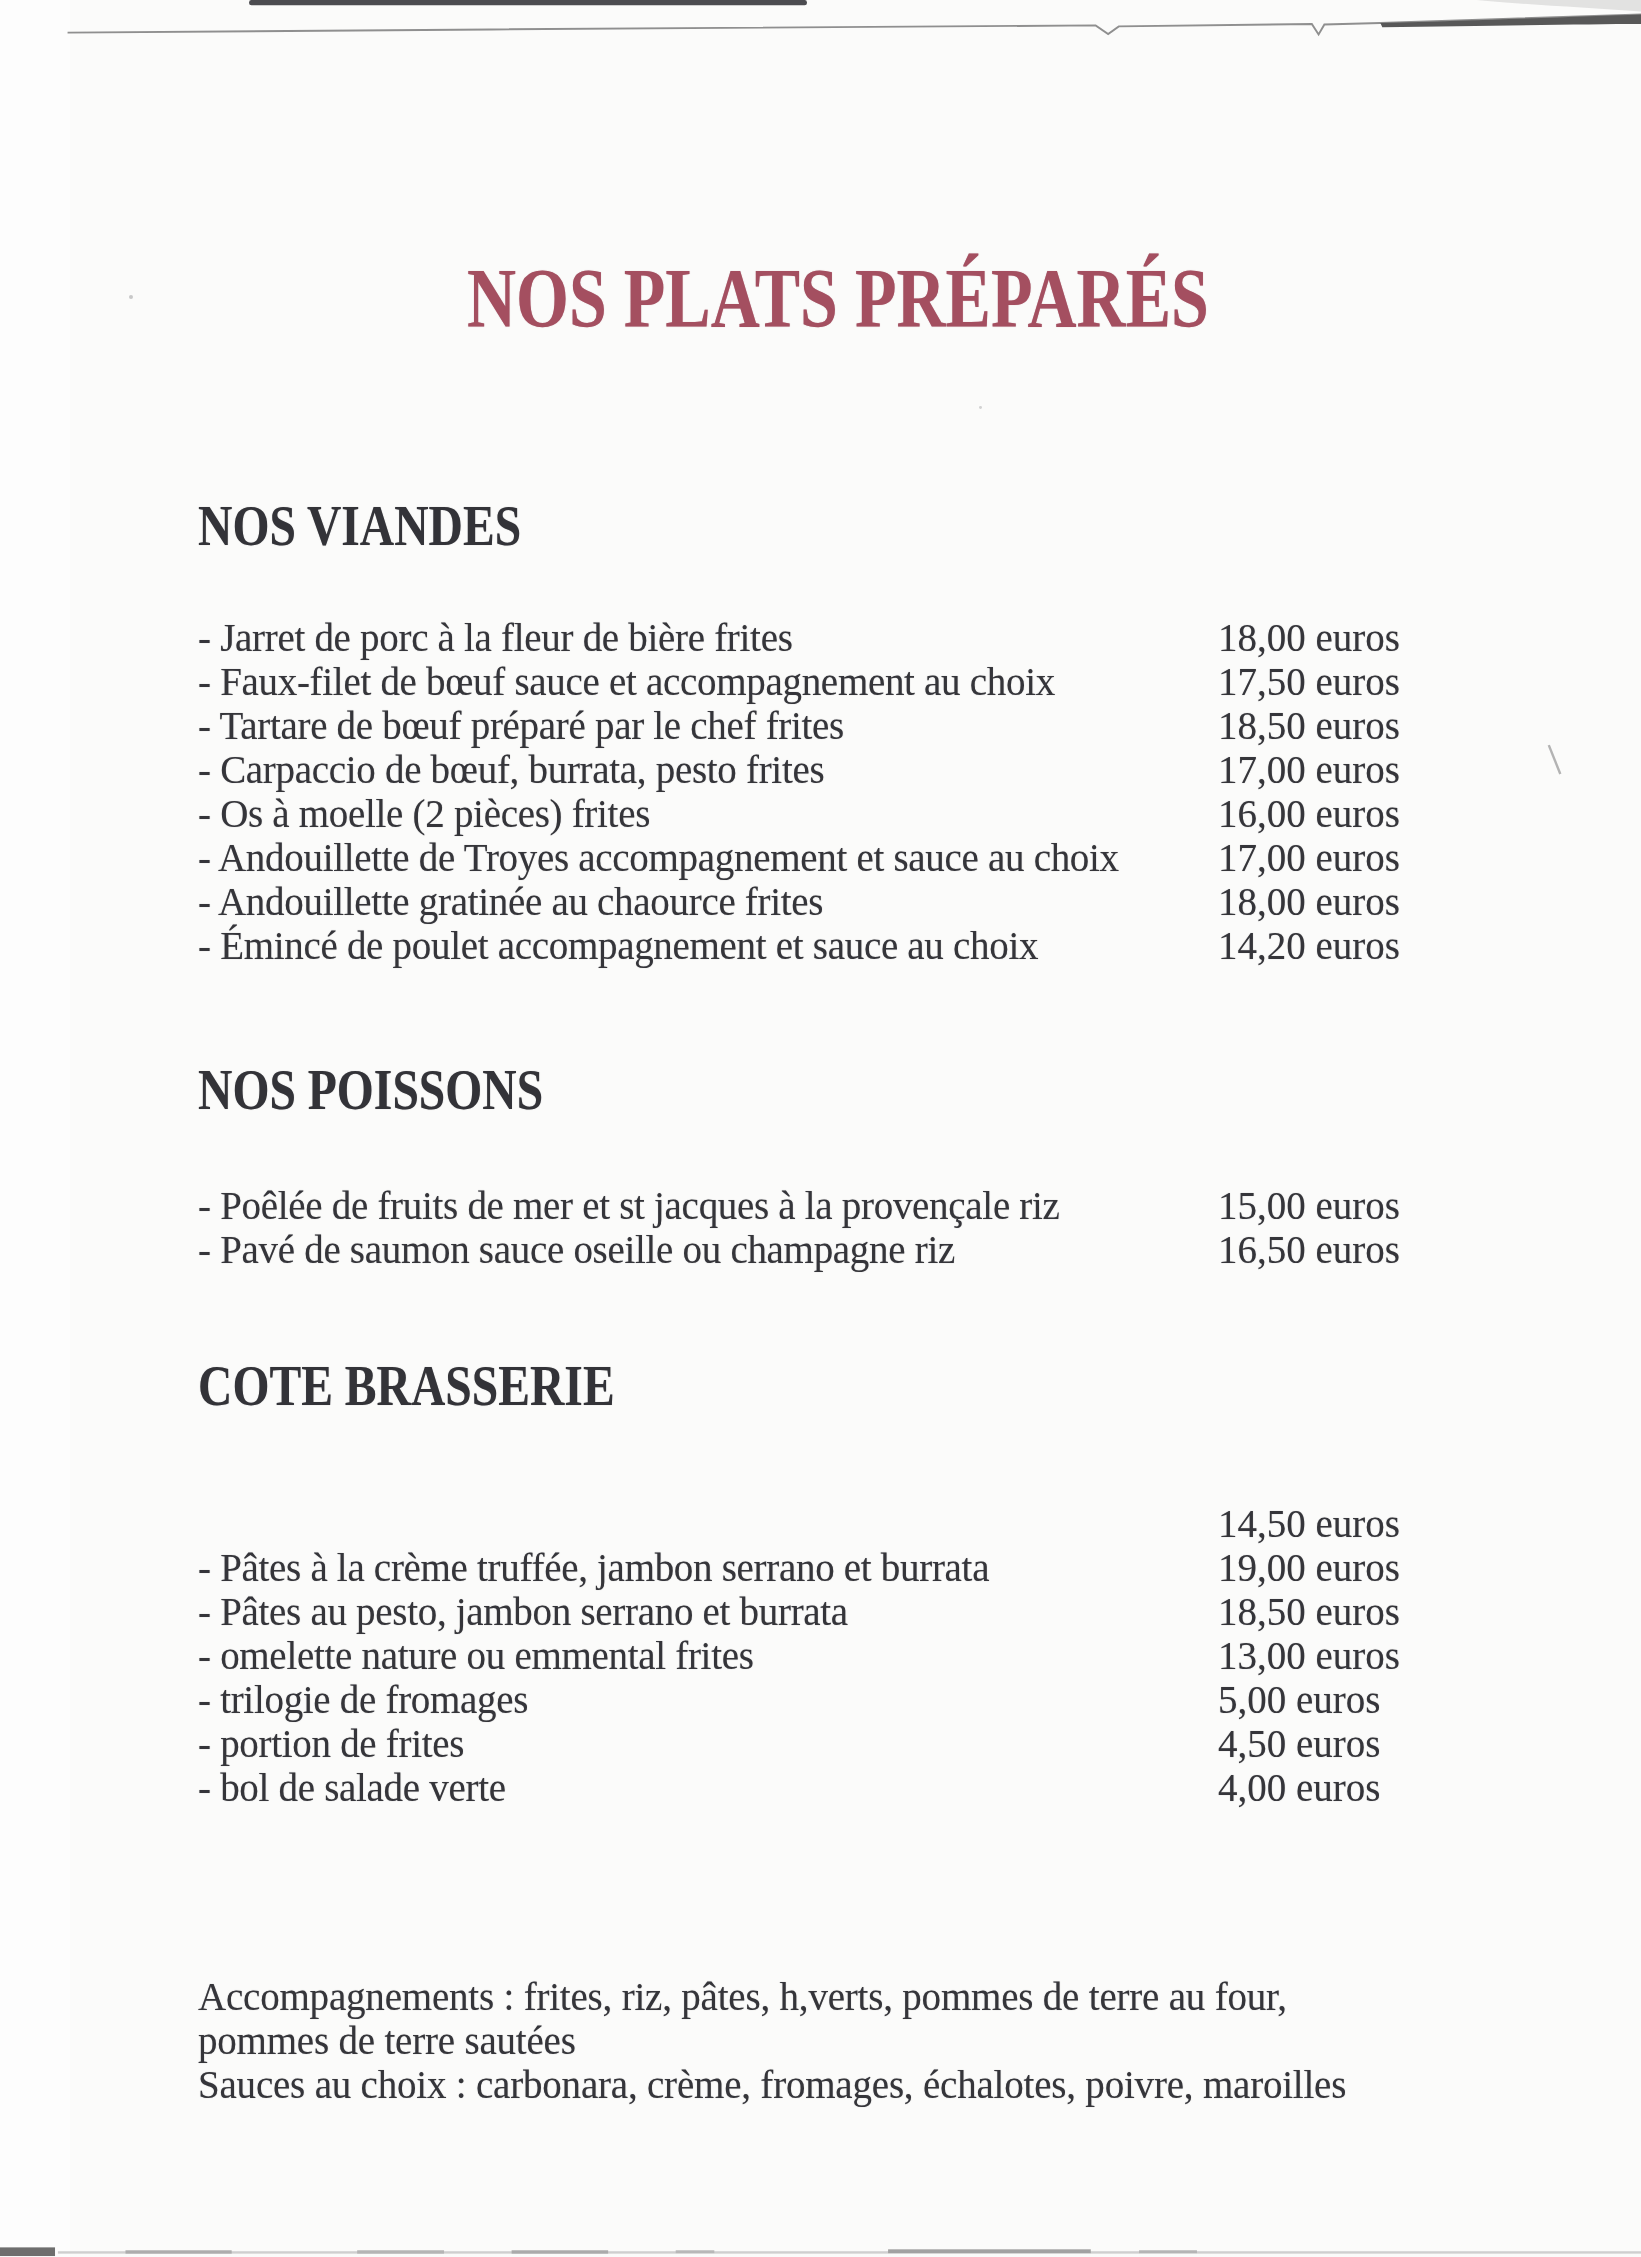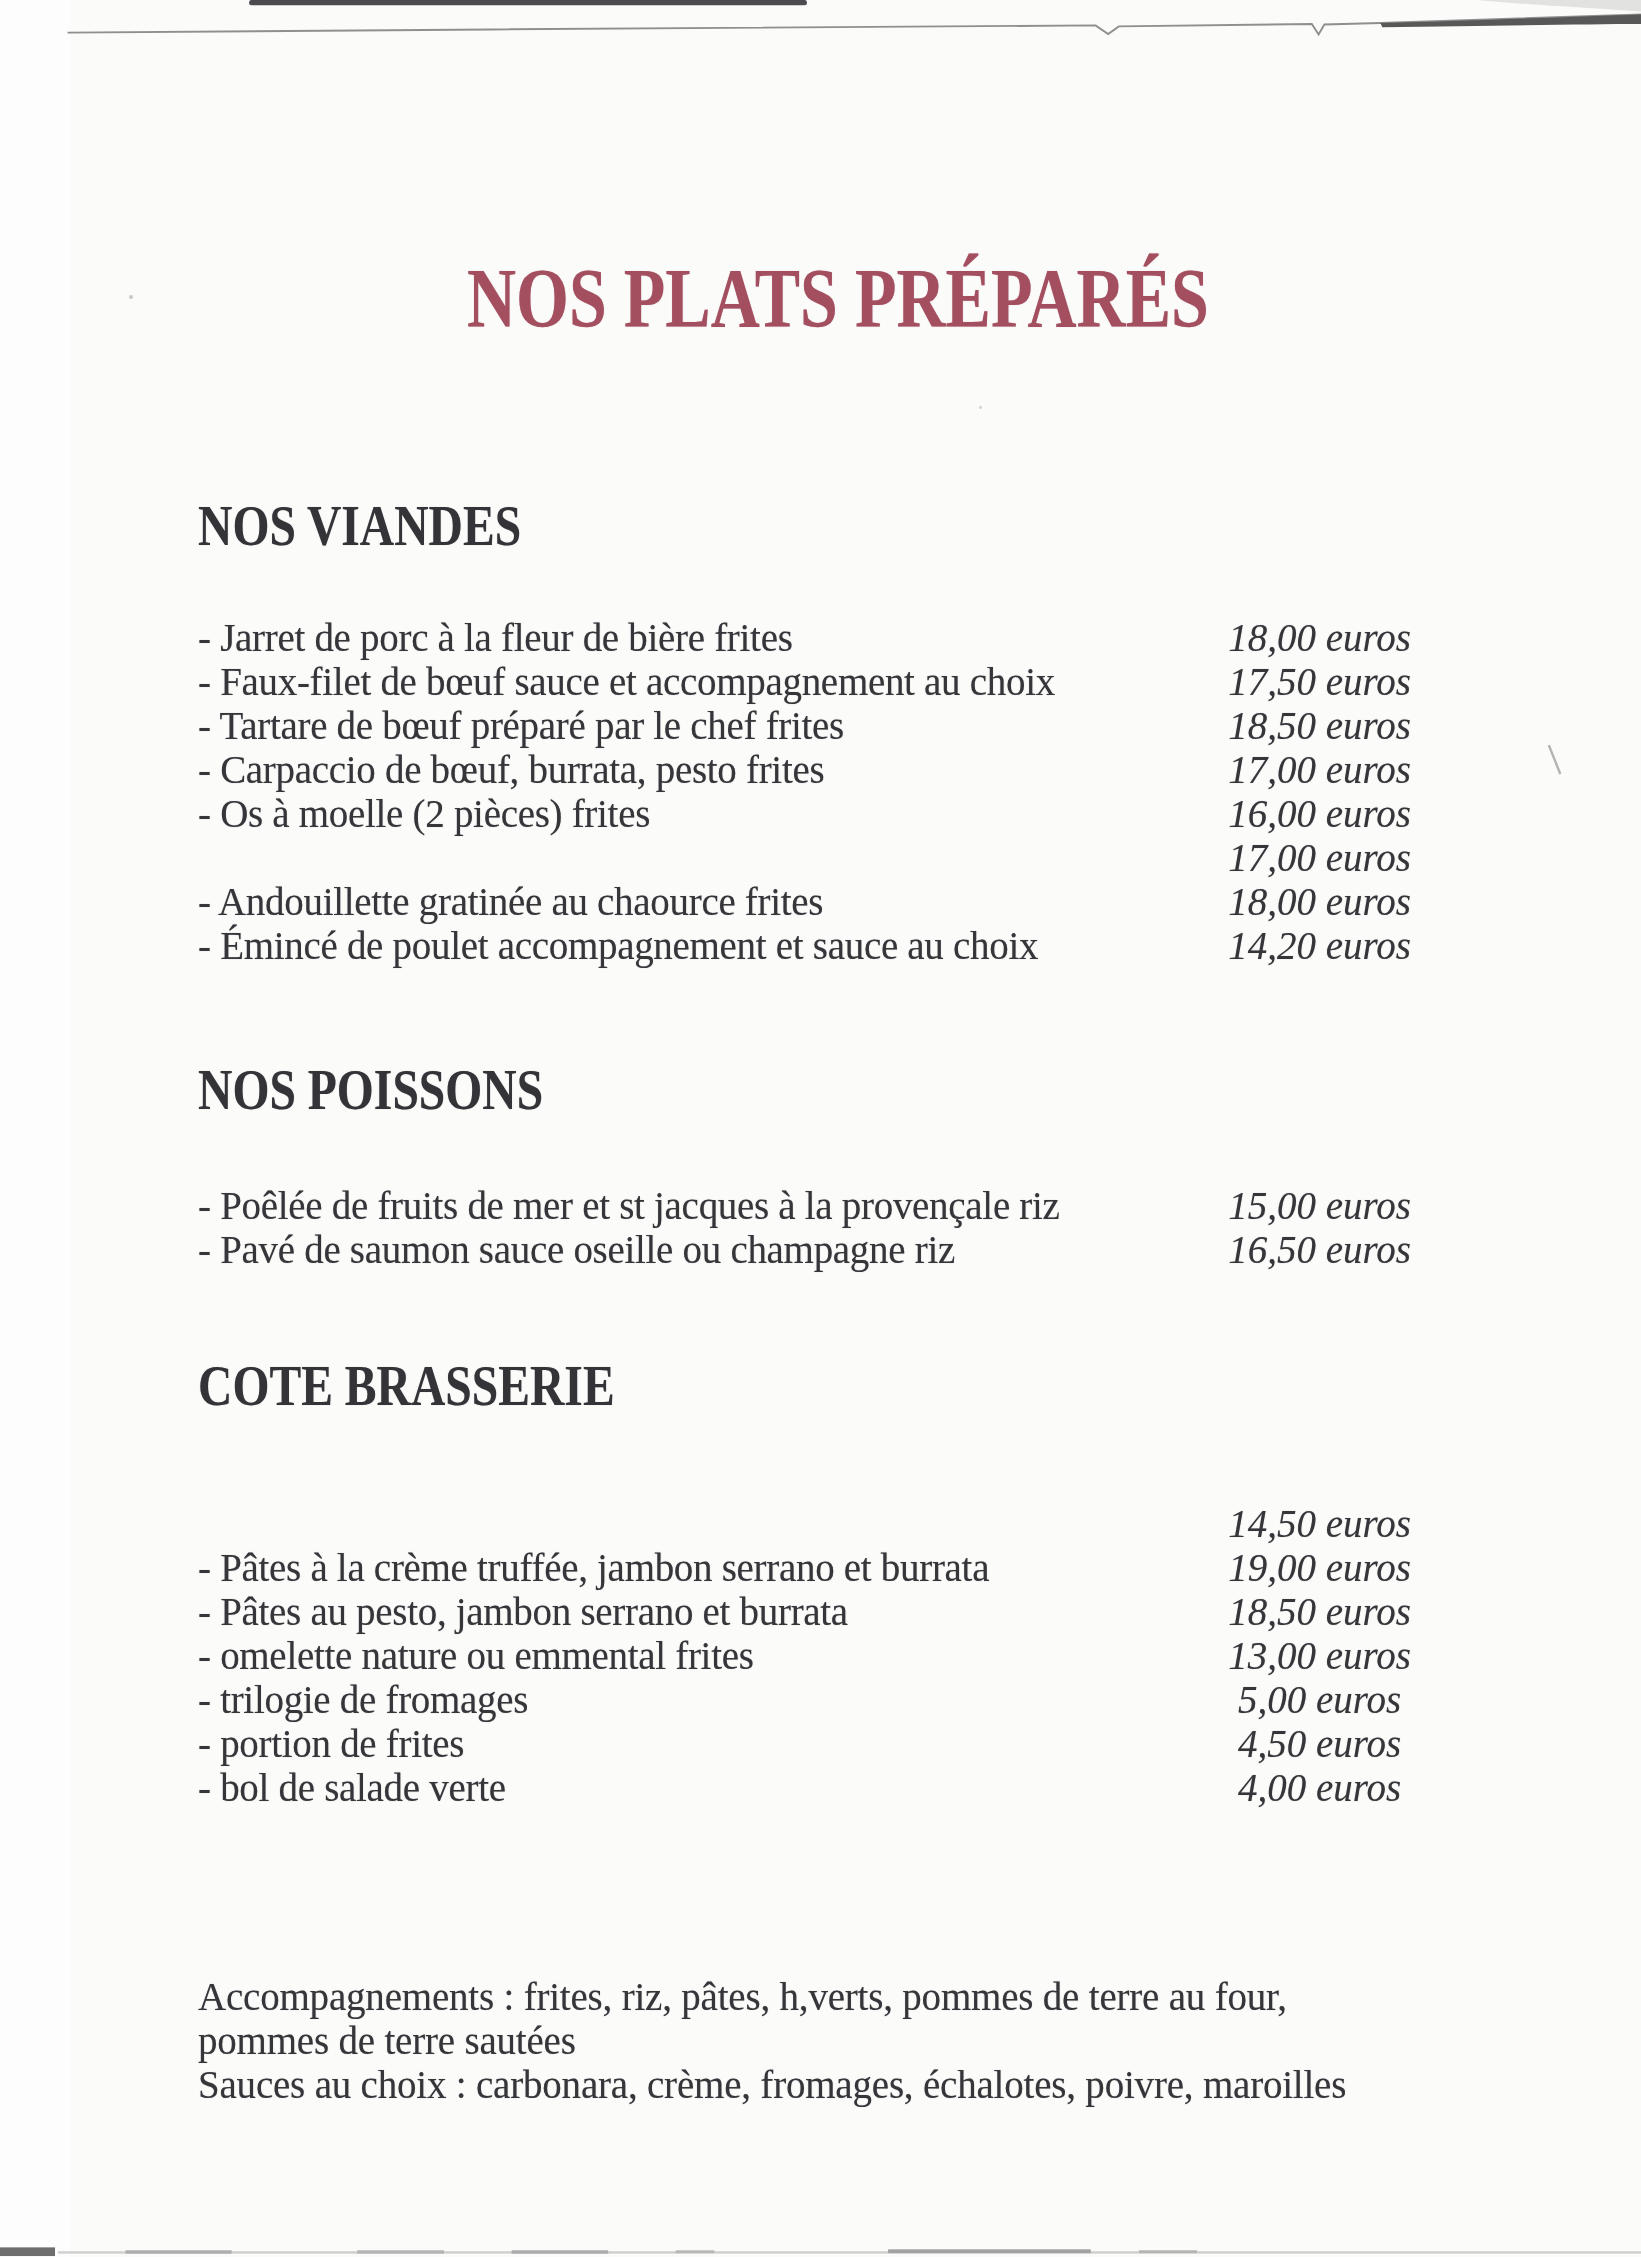--- a/index.html
+++ b/index.html
@@ -39,21 +39,21 @@
   .l-poissons{top:1184px;}
   .l-brasserie{top:1502px;}
   .menu-row{
     display:flex;justify-content:space-between;align-items:baseline;
     height:44px;line-height:44px;
   }
   .item-name{
     font-size:39px;letter-spacing:-0.3px;white-space:nowrap;
   }
   .item-price{
-    font-size:39px;white-space:nowrap;margin-left:auto;text-align:center;min-width:203px;font-style:italic;
+    font-size:39px;white-space:nowrap;margin-left:auto;text-align:left;min-width:203px;
   }
   .footer-block{
     position:absolute;left:198px;top:1975px;right:174px;
   }
   .footer-line{
     font-size:39px;line-height:44px;letter-spacing:-0.2px;white-space:nowrap;font-family:Liberation Serif, serif;
   }
   .scan-top{position:absolute;top:0;left:0;width:1641px;height:46px;}
   .scan-bottom{position:absolute;bottom:0;left:0;width:1641px;height:25px;}
   .scan-side-tick{position:absolute;top:743px;left:1543px;width:25px;height:35px;}
@@ -91,20 +91,21 @@
     </div>
     <div class="menu-row">
       <span class="item-name soft">- Carpaccio de bœuf, burrata, pesto frites</span>
       <span class="item-price soft">17,00 euros</span>
     </div>
     <div class="menu-row">
       <span class="item-name soft">- Os à moelle (2 pièces) frites</span>
       <span class="item-price soft">16,00 euros</span>
     </div>
     <div class="menu-row">
+      <span class="item-name soft">- Andouillette de Troyes accompagnement et sauce au choix</span>
       <span class="item-price soft">17,00 euros</span>
     </div>
     <div class="menu-row">
       <span class="item-name soft">- Andouillette gratinée au chaource frites</span>
       <span class="item-price soft">18,00 euros</span>
     </div>
     <div class="menu-row">
       <span class="item-name soft">- Émincé de poulet accompagnement et sauce au choix</span>
       <span class="item-price soft">14,20 euros</span>
     </div>

